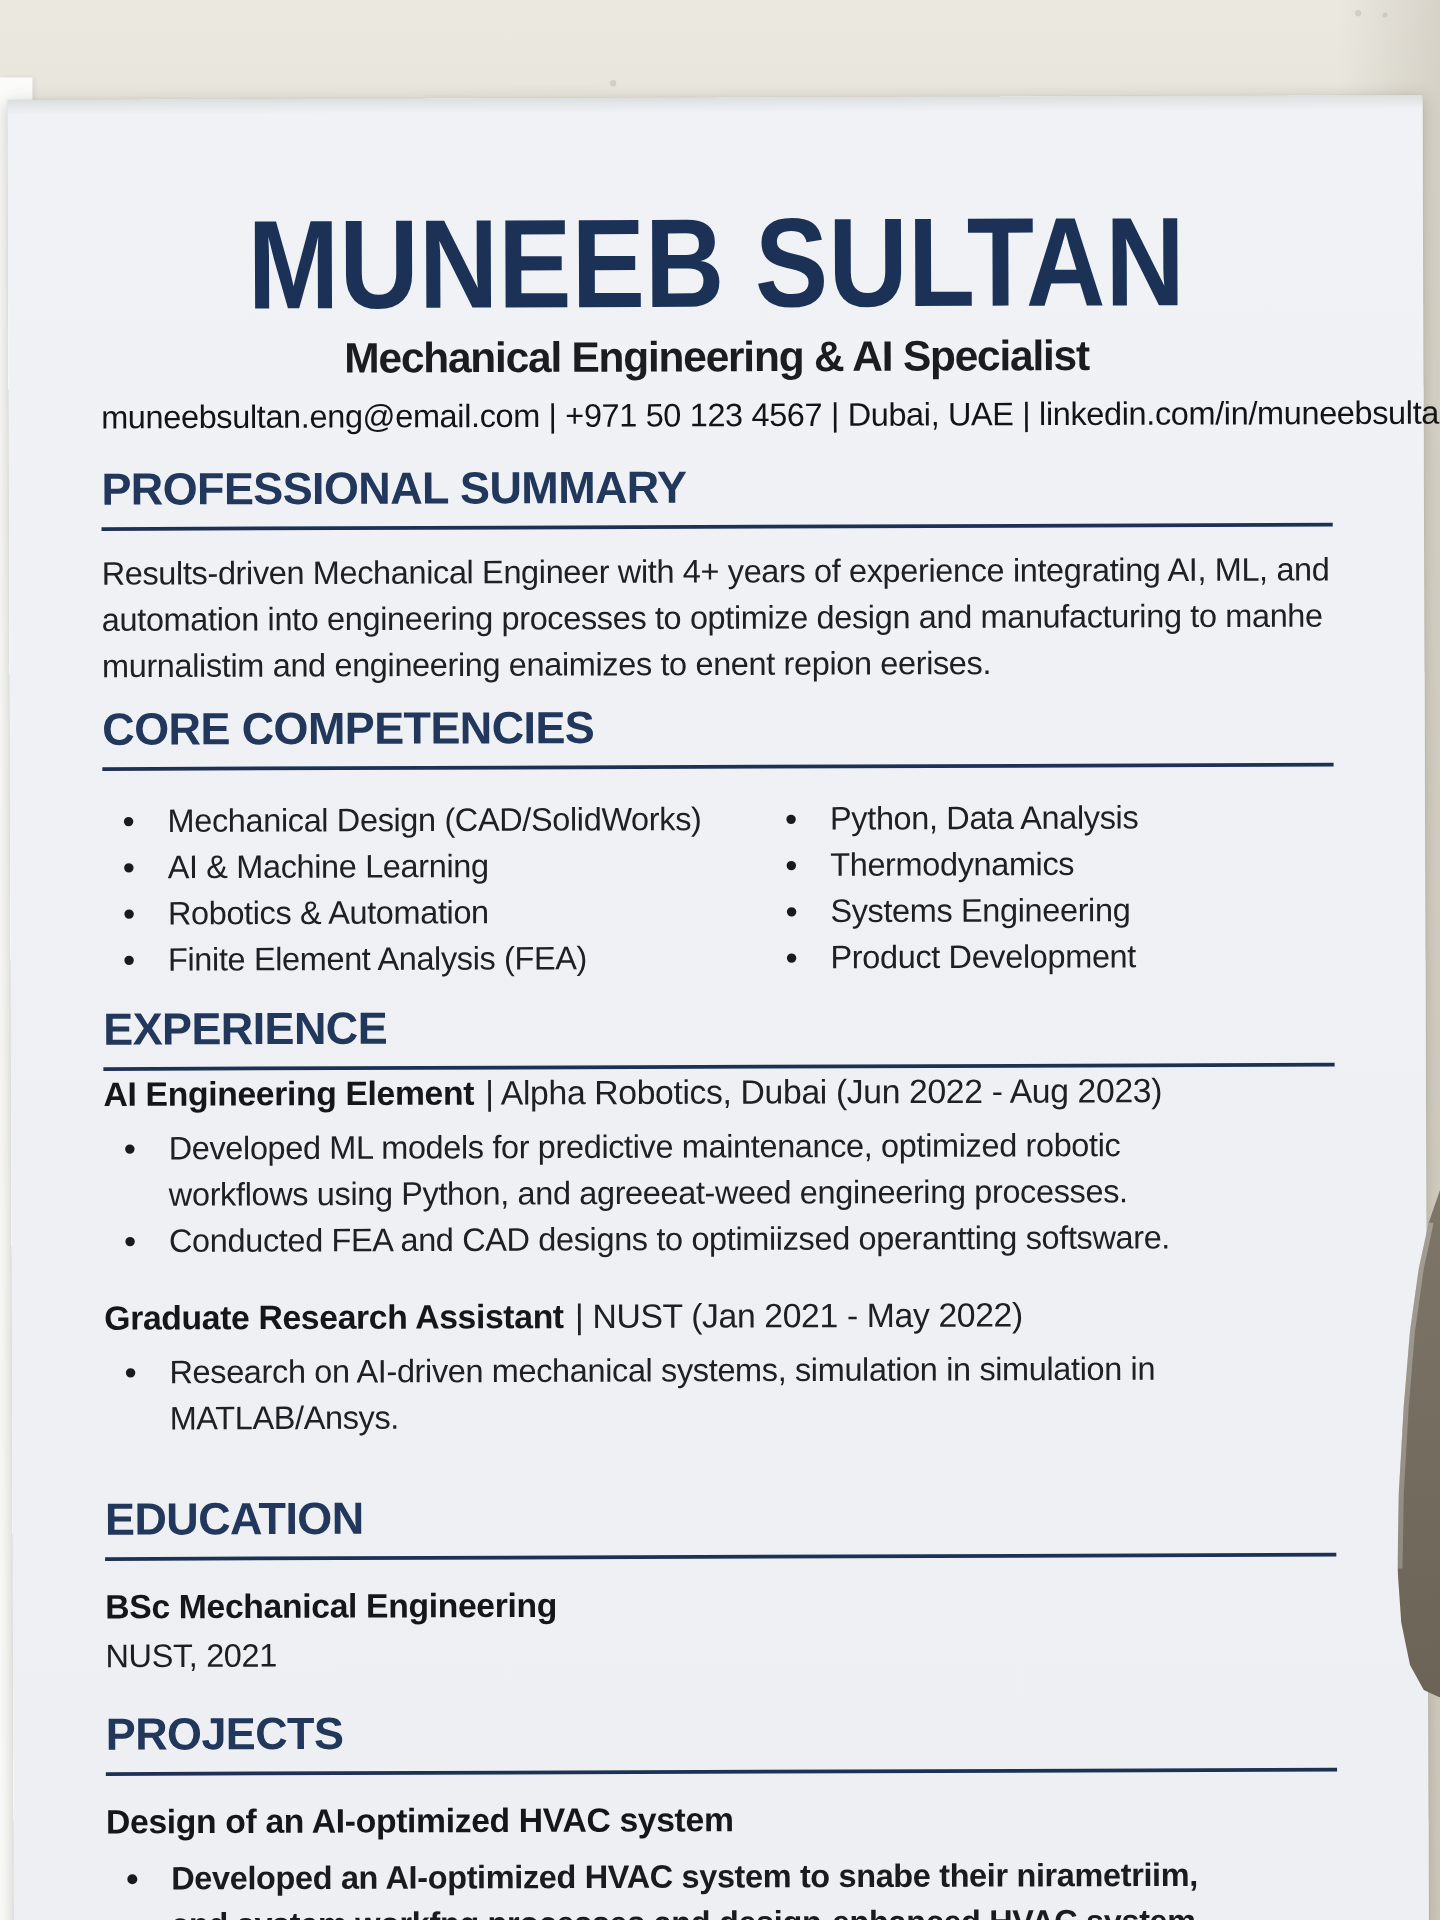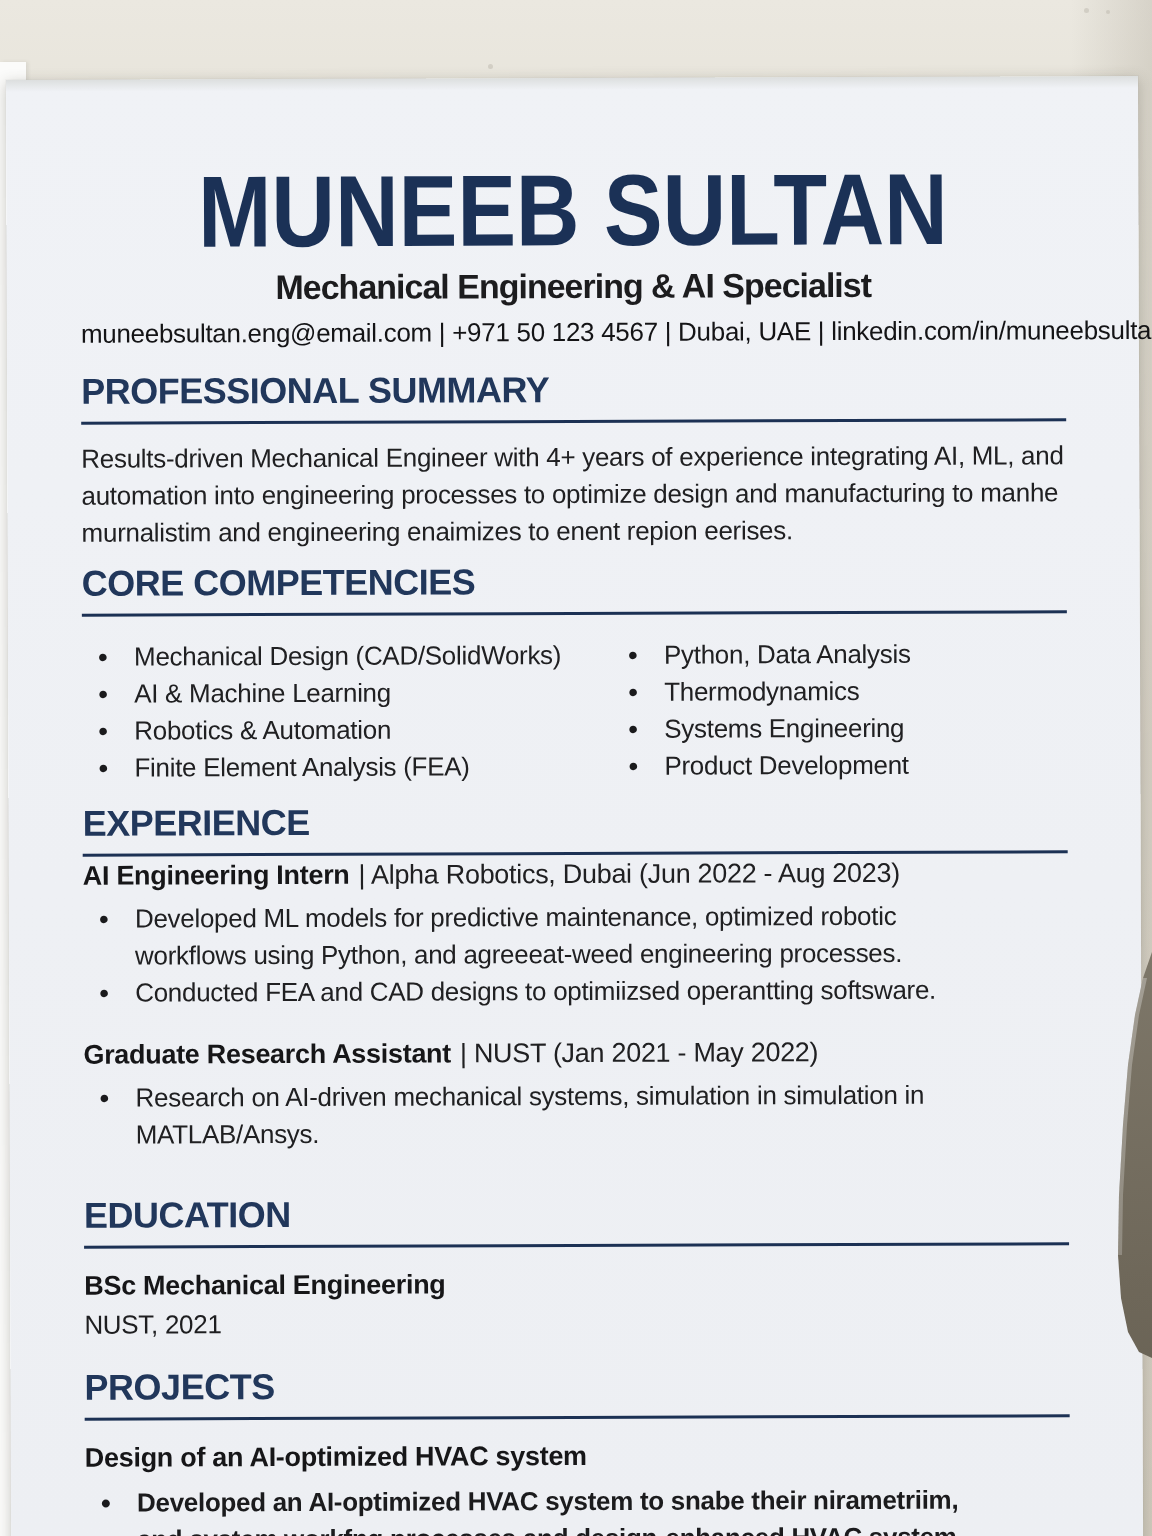--- a/index.html
+++ b/index.html
@@ -142,21 +142,21 @@
         </ul>
       </div>
     </div>
 
     <div class="sect sect-exp">
       <h2>EXPERIENCE</h2>
       <div class="rule"></div>
 
       <div class="job">
         <div class="job-line">
-          <span class="job-title">AI Engineering Intern</span><span class="job-meta">| Alpha Robotics, Dubai (Jun 2022 - Aug 2023)</span>
+          <span class="job-title">AI Engineering Element</span><span class="job-meta">| Alpha Robotics, Dubai (Jun 2022 - Aug 2023)</span>
         </div>
         <ul>
           <li>Developed ML models for predictive maintenance, optimized robotic workflows using Python, and agreeeat-weed engineering processes.</li>
           <li>Conducted FEA and CAD designs to optimiizsed operantting softsware.</li>
         </ul>
       </div>
 
       <div class="job">
         <div class="job-line">
           <span class="job-title">Graduate Research Assistant</span><span class="job-meta">| NUST (Jan 2021 - May 2022)</span>

